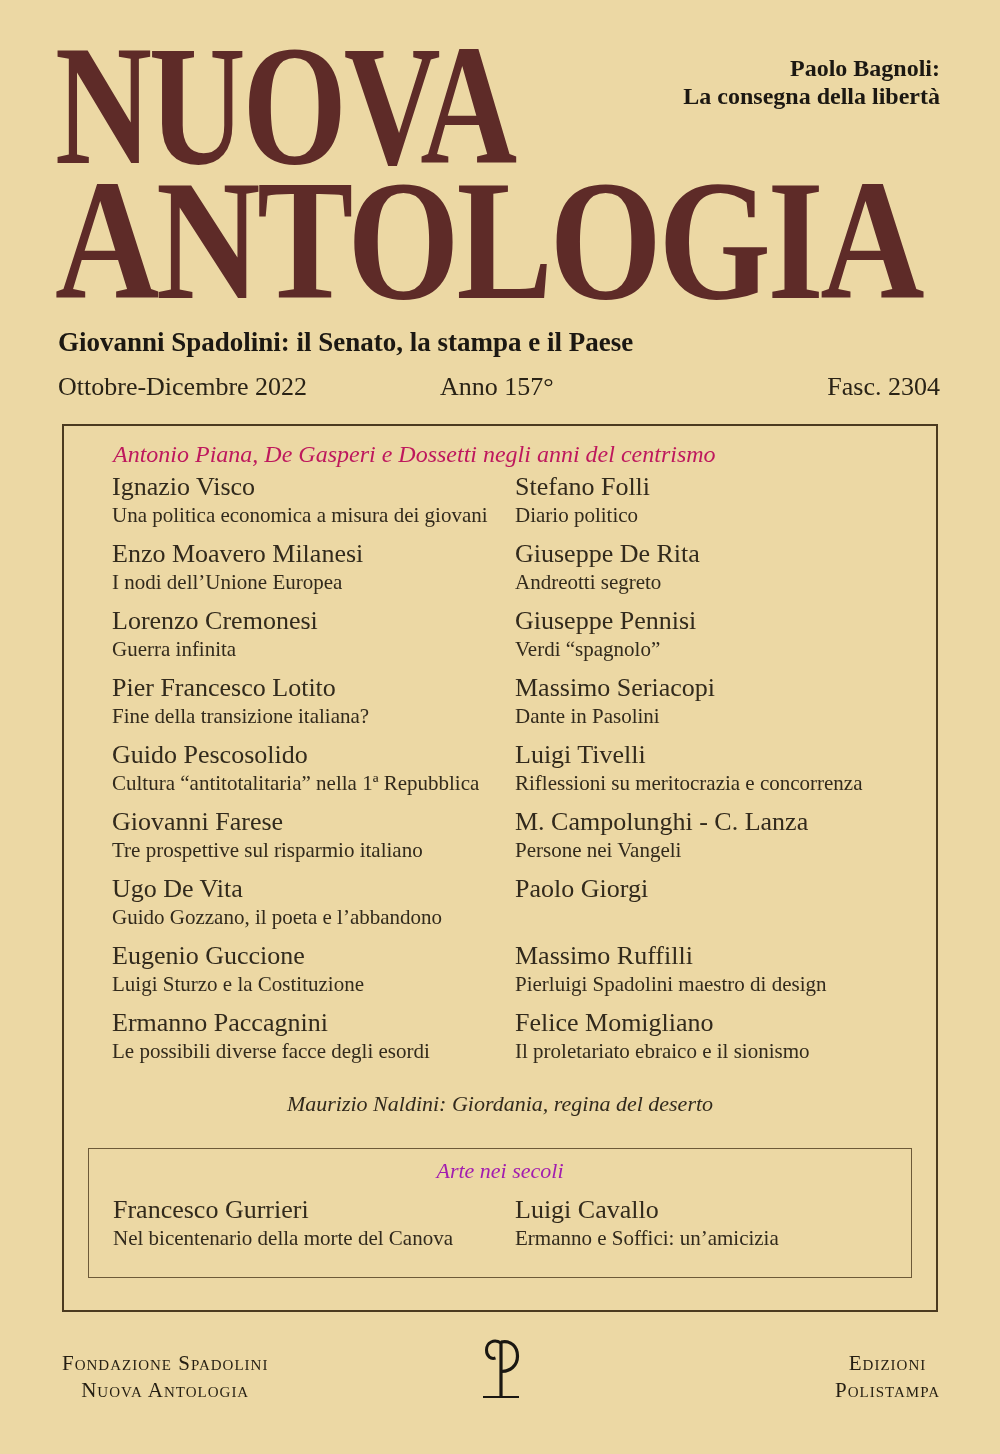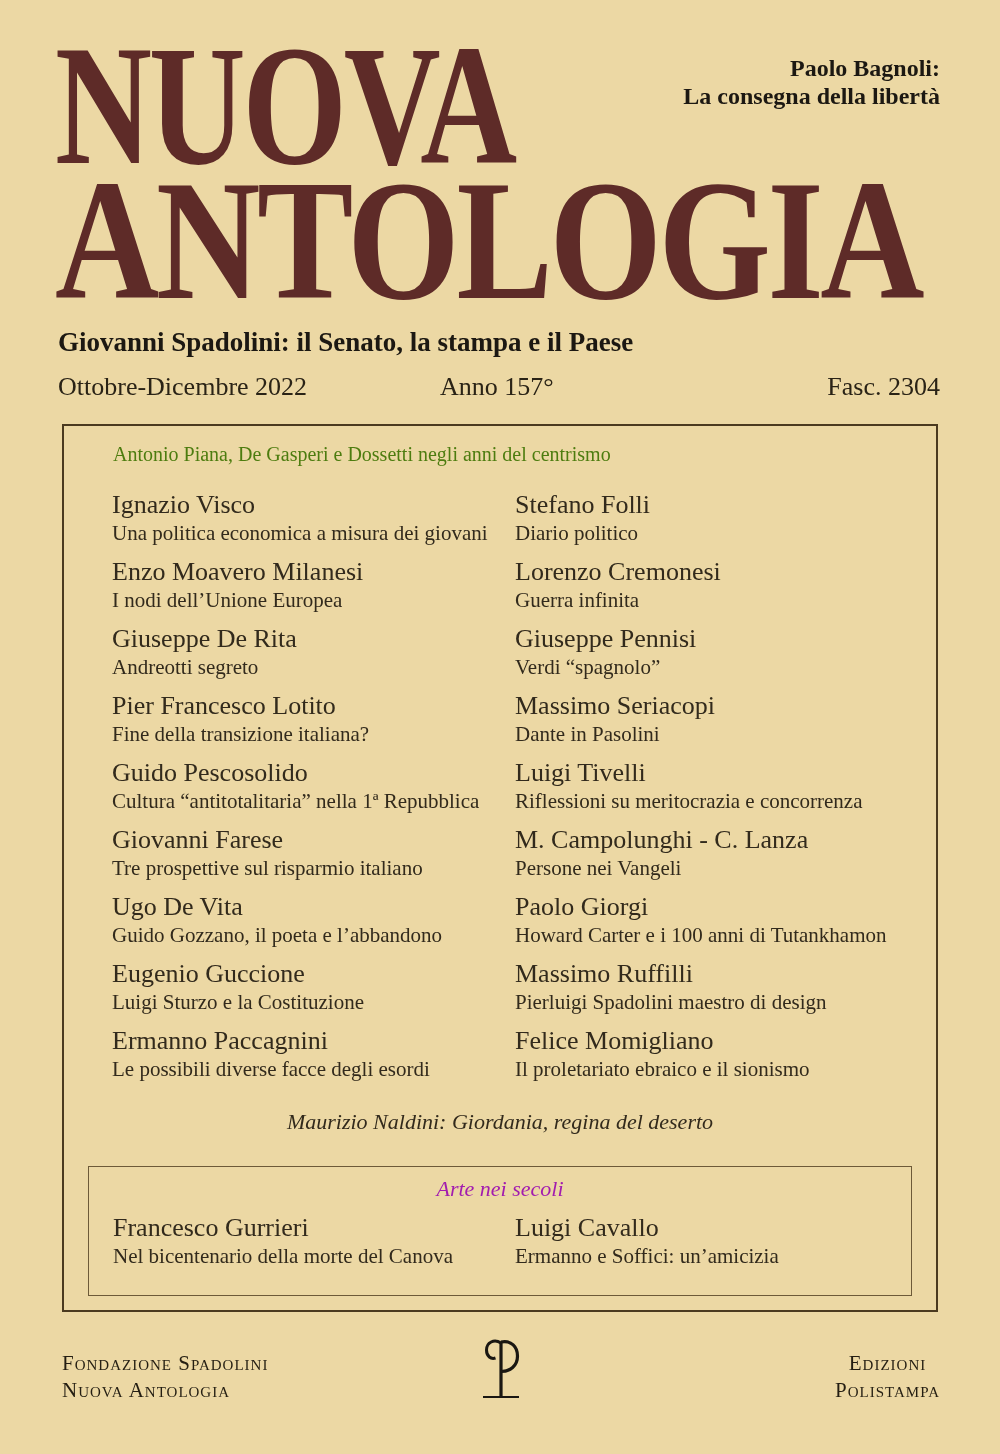--- a/index.html
+++ b/index.html
@@ -34,27 +34,27 @@
   }
   .issue-year{position:absolute;left:382px;top:0;}
   .issue-fasc{position:absolute;right:0;top:0;text-align:right;}
   
   .toc-box{
     position:absolute;left:62px;top:424px;width:876px;height:888px;
     box-sizing:border-box;border:2px solid #4b3a1f;
     padding:14px 24px 0 24px;
   }
   .toc-lead{
-    font-size:20px;line-height:28px;
-    padding-left:25px;color:#4d7c0f;white-space:nowrap;
+    font-style:italic;font-size:24px;line-height:28px;
+    padding-left:25px;color:#be185d;white-space:nowrap;
   }
   .toc-grid{
     display:grid;grid-template-columns:1fr 1fr;
     row-gap:11px;column-gap:6px;
-    margin-top:22px;padding-left:24px;
+    margin-top:4px;padding-left:24px;
   }
   .entry-author{font-size:26px;line-height:30px;color:#322a1c;white-space:nowrap;}
   .entry-title{font-size:21px;line-height:26px;color:#322a1c;white-space:nowrap;}
   .toc-closing{
     margin-top:26px;text-align:center;
     font-style:italic;font-size:22px;line-height:28px;color:#322a1c;
   }
   .arte-box{
     margin-top:30px;border:1px solid #6d5a38;
     padding:8px 0 26px 0;
@@ -65,21 +65,21 @@
   .arte-grid{
     display:grid;grid-template-columns:1fr 1fr;column-gap:6px;
     margin-top:10px;padding-left:24px;
   }
   
   .footer-left,.footer-right{
     position:absolute;top:1350px;
     font-variant:small-caps;font-size:21px;line-height:27px;
     letter-spacing:1px;color:#241e12;
   }
-  .footer-left{left:62px;text-align:left;}
+  .footer-left{left:62px;text-align:center;}
   .footer-right{right:60px;text-align:center;}
   .logo{position:absolute;left:479px;top:1336px;width:44px;height:64px;}
 </style>
 </head>
 <body>
 
 <div class="cover">
 
   <div class="top-note">
     <div>Paolo Bagnoli:</div>
@@ -112,28 +112,28 @@
       <div class="entry">
         <div class="entry-author">Stefano Folli</div>
         <div class="entry-title">Diario politico</div>
       </div>
 
       <div class="entry">
         <div class="entry-author">Enzo Moavero Milanesi</div>
         <div class="entry-title">I nodi dell’Unione Europea</div>
       </div>
       <div class="entry">
+        <div class="entry-author">Giuseppe De Rita</div>
+        <div class="entry-title">Andreotti segreto</div>
+      </div>
+
+      <div class="entry">
         <div class="entry-author">Lorenzo Cremonesi</div>
         <div class="entry-title">Guerra infinita</div>
       </div>
-
-      <div class="entry">
-        <div class="entry-author">Giuseppe De Rita</div>
-        <div class="entry-title">Andreotti segreto</div>
-      </div>
       <div class="entry">
         <div class="entry-author">Giuseppe Pennisi</div>
         <div class="entry-title">Verdi “spagnolo”</div>
       </div>
 
       <div class="entry">
         <div class="entry-author">Pier Francesco Lotito</div>
         <div class="entry-title">Fine della transizione italiana?</div>
       </div>
       <div class="entry">
@@ -158,21 +158,20 @@
         <div class="entry-author">M. Campolunghi - C. Lanza</div>
         <div class="entry-title">Persone nei Vangeli</div>
       </div>
 
       <div class="entry">
         <div class="entry-author">Ugo De Vita</div>
         <div class="entry-title">Guido Gozzano, il poeta e l’abbandono</div>
       </div>
       <div class="entry">
         <div class="entry-author">Paolo Giorgi</div>
-        <div class="entry-title">Howard Carter e i 100 anni di Tutankhamon</div>
       </div>
 
       <div class="entry">
         <div class="entry-author">Eugenio Guccione</div>
         <div class="entry-title">Luigi Sturzo e la Costituzione</div>
       </div>
       <div class="entry">
         <div class="entry-author">Massimo Ruffilli</div>
         <div class="entry-title">Pierluigi Spadolini maestro di design</div>
       </div>

